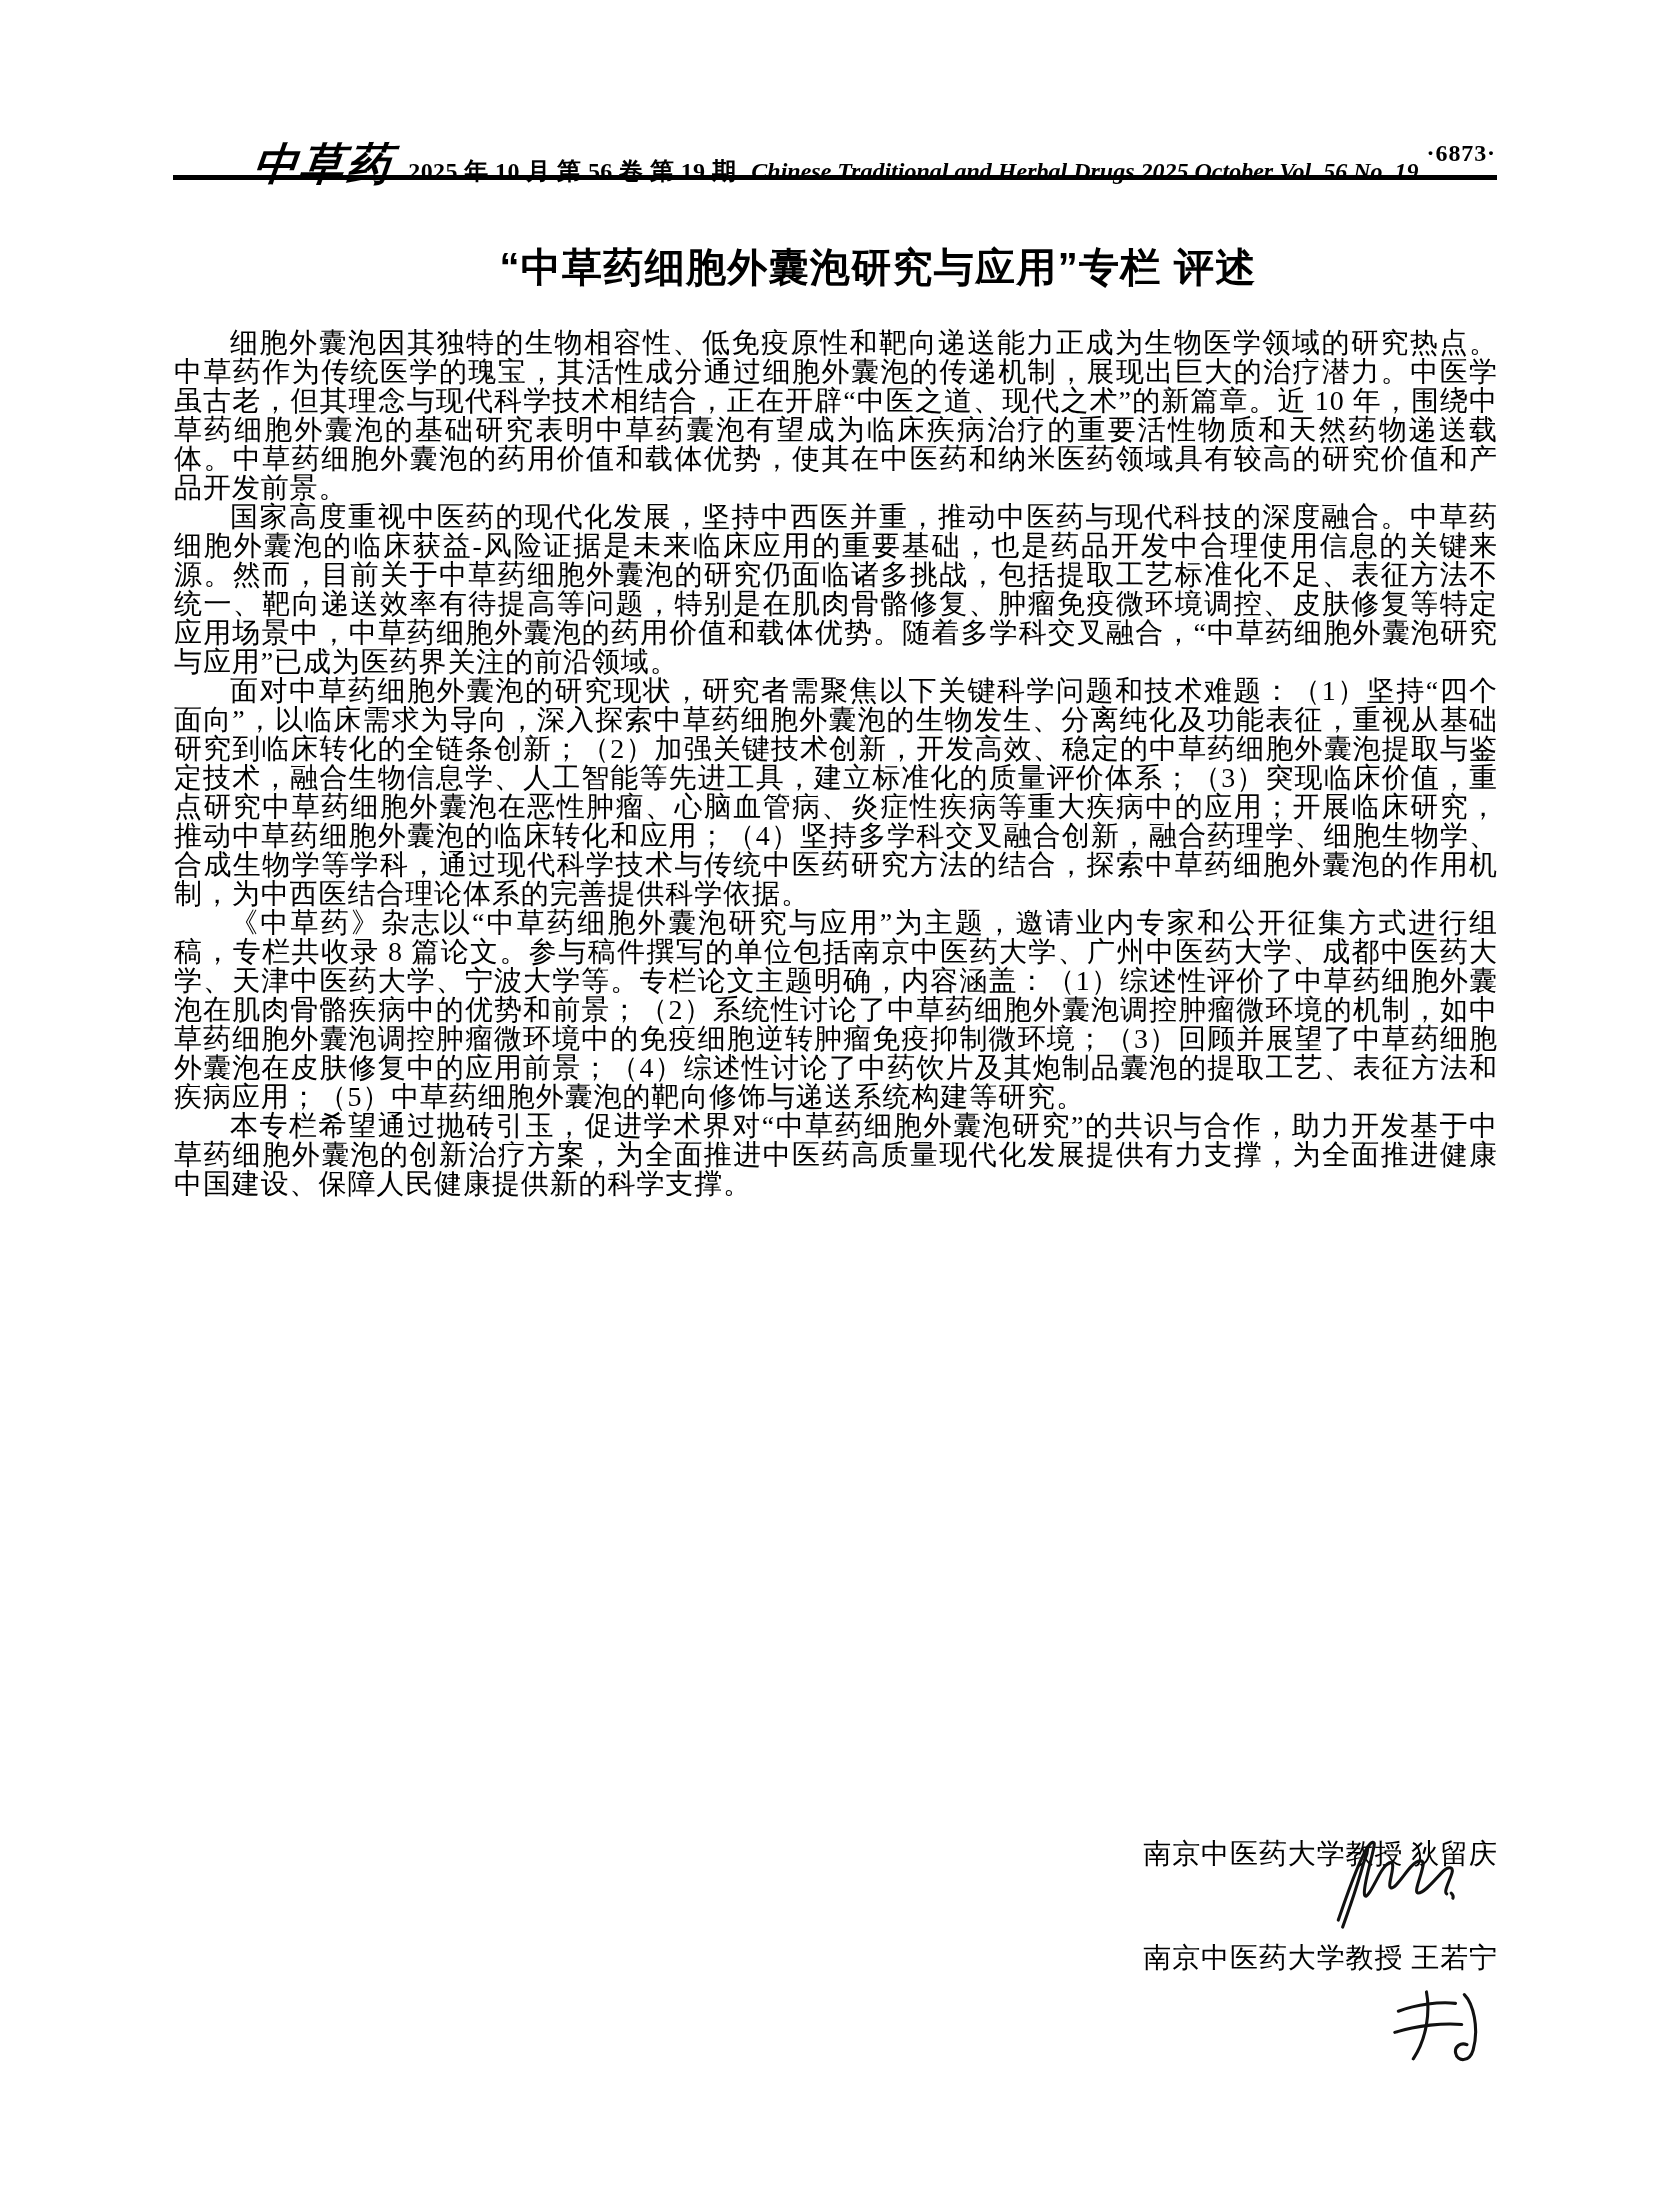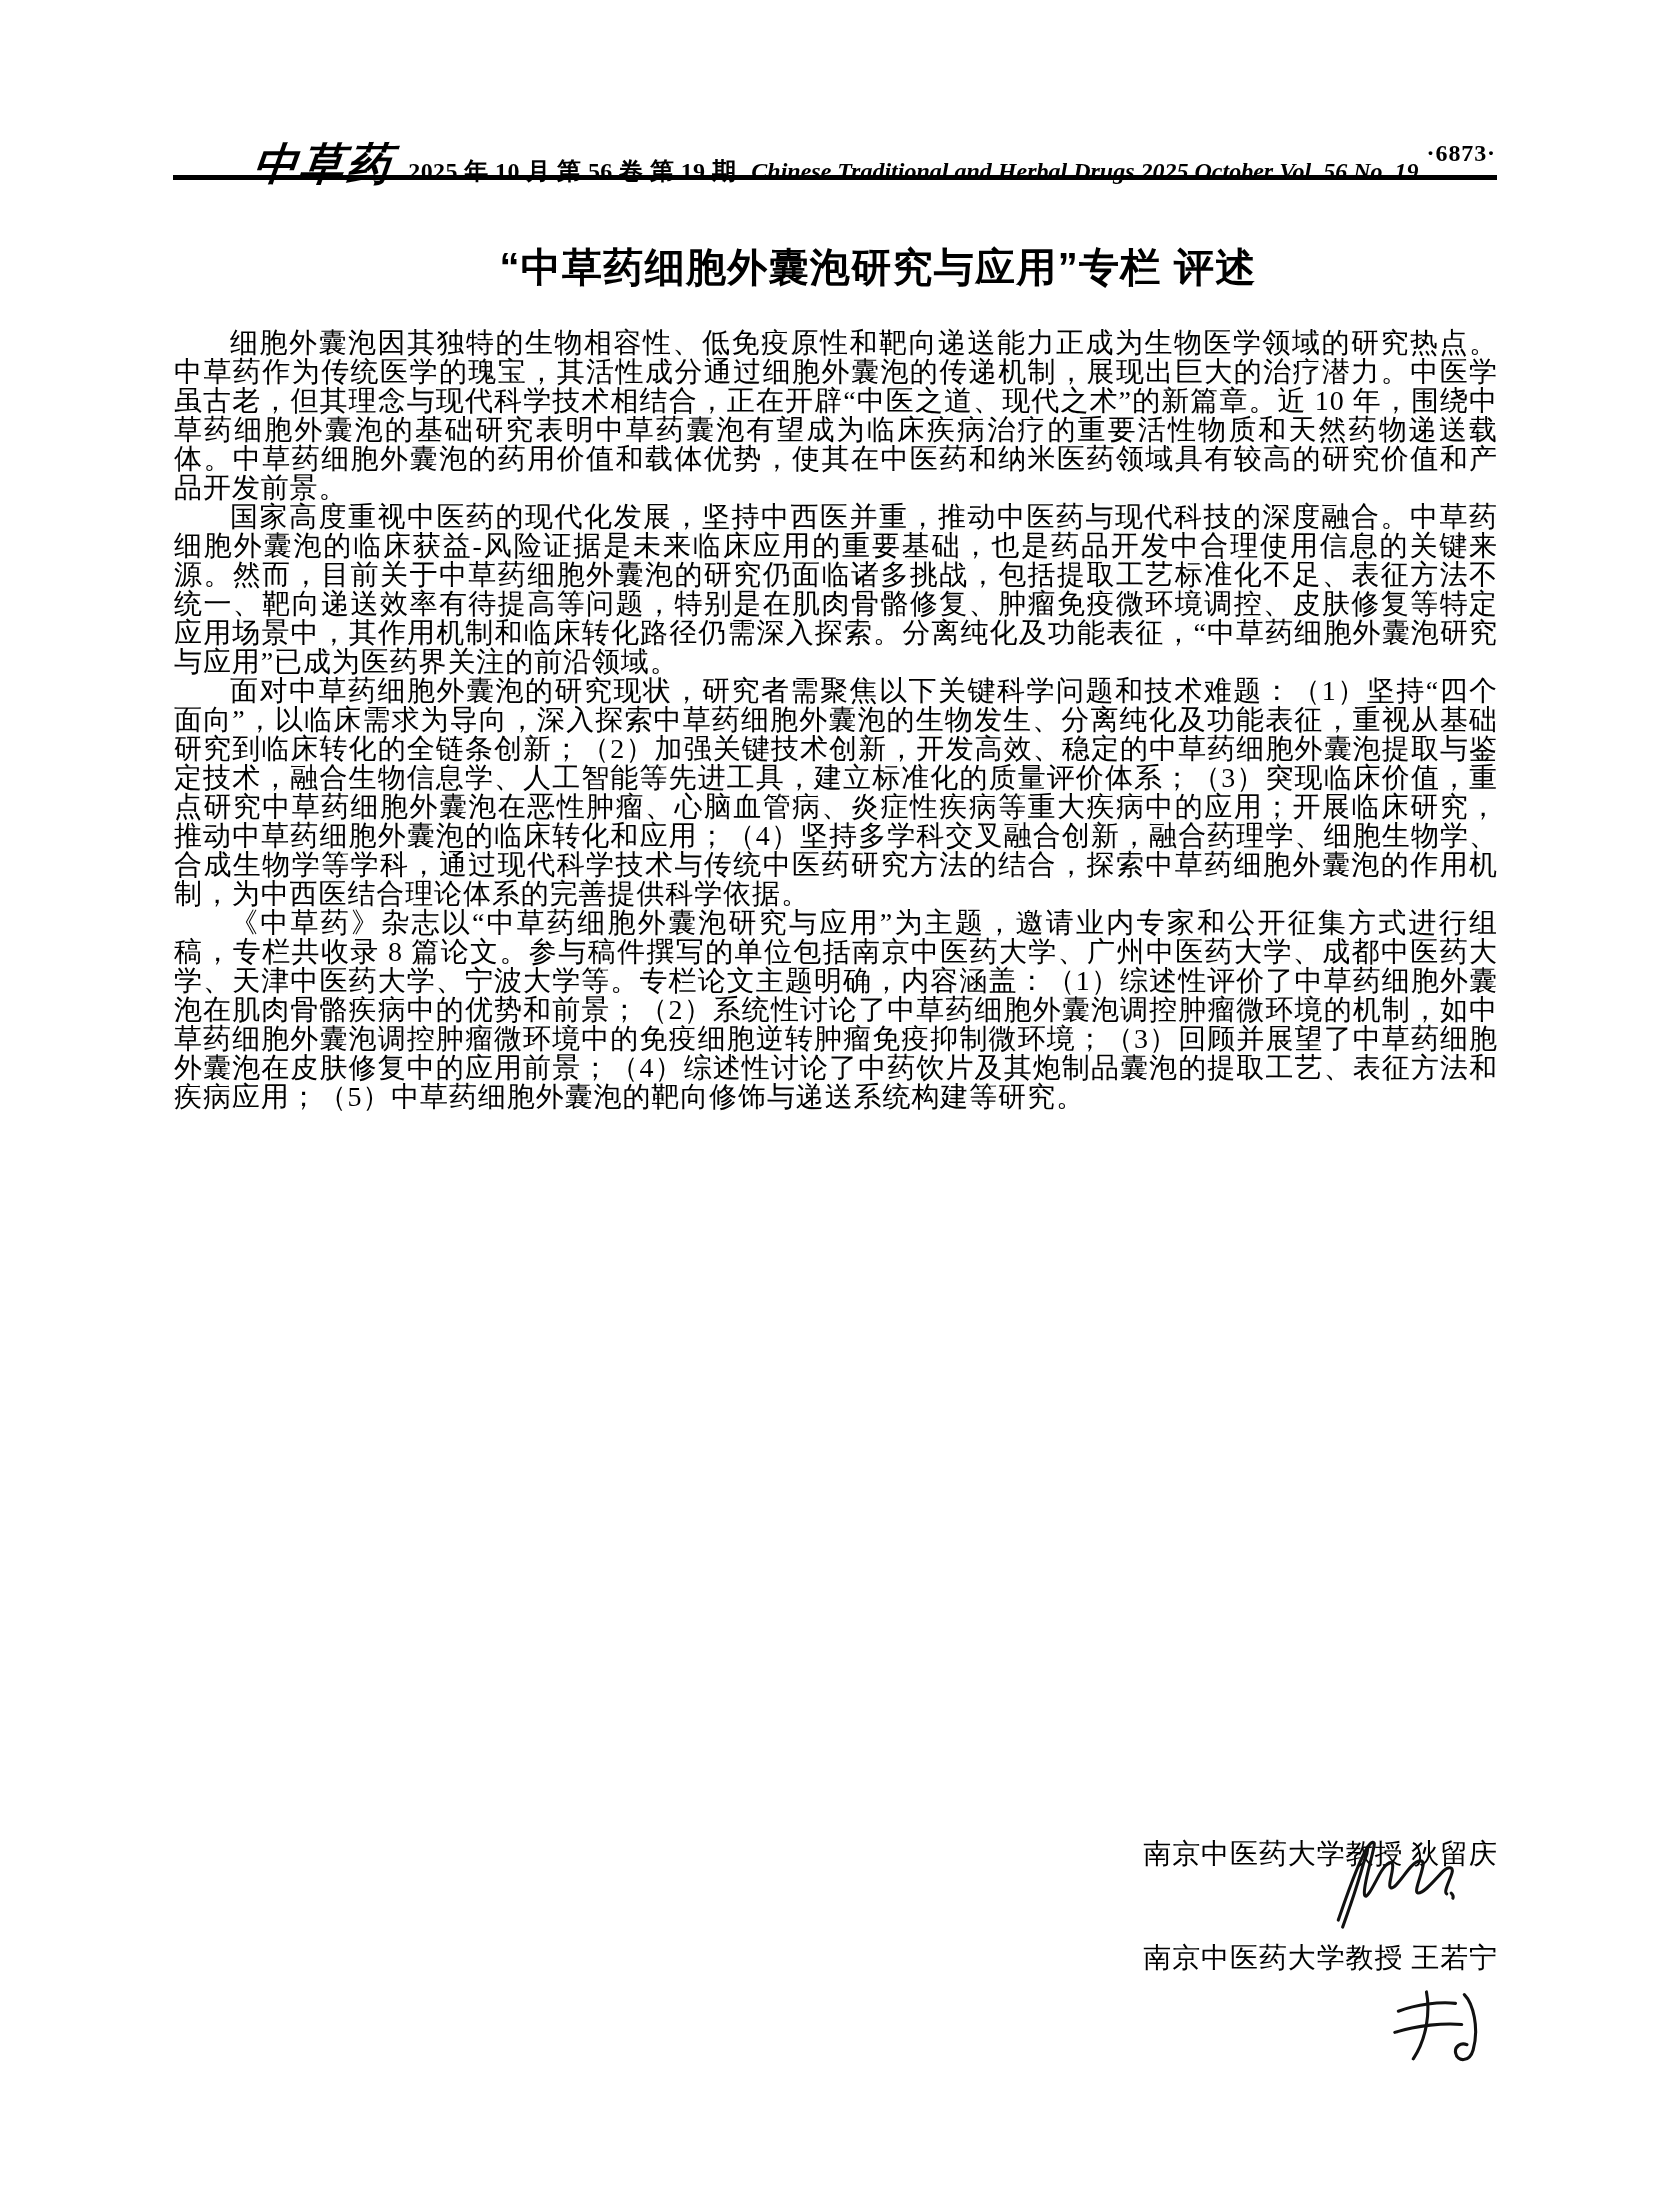--- a/index.html
+++ b/index.html
@@ -70,23 +70,24 @@
     <span class="issue-info-cn">2025 年 10 月  第 56 卷  第 19 期</span>
     <span class="journal-name-en">Chinese Traditional and Herbal Drugs 2025 October Vol. 56 No. 19</span>
   </div>
   <div class="page-number">·6873·</div>
   <div class="header-rule"></div>
 
   <div class="article-title">“中草药细胞外囊泡研究与应用”专栏  评述</div>
 
   <div class="article-body">
     <p>细胞外囊泡因其独特的生物相容性、低免疫原性和靶向递送能力正成为生物医学领域的研究热点。中草药作为传统医学的瑰宝，其活性成分通过细胞外囊泡的传递机制，展现出巨大的治疗潜力。中医学虽古老，但其理念与现代科学技术相结合，正在开辟“中医之道、现代之术”的新篇章。近 10 年，围绕中草药细胞外囊泡的基础研究表明中草药囊泡有望成为临床疾病治疗的重要活性物质和天然药物递送载体。中草药细胞外囊泡的药用价值和载体优势，使其在中医药和纳米医药领域具有较高的研究价值和产品开发前景。</p>
-    <p>国家高度重视中医药的现代化发展，坚持中西医并重，推动中医药与现代科技的深度融合。中草药细胞外囊泡的临床获益-风险证据是未来临床应用的重要基础，也是药品开发中合理使用信息的关键来源。然而，目前关于中草药细胞外囊泡的研究仍面临诸多挑战，包括提取工艺标准化不足、表征方法不统一、靶向递送效率有待提高等问题，特别是在肌肉骨骼修复、肿瘤免疫微环境调控、皮肤修复等特定应用场景中，其作用机制和临床转化路径仍需深入探索。分离纯化及功能表征，“中草药细胞外囊泡研究与应用”已成为医药界关注的前沿领域。</p>
+    <p>国家高度重视中医药的现代化发展，坚持中西医并重，推动中医药与现代科技的深度融合。中草药细胞外囊泡的临床获益-风险证据是未来临床应用的重要基础，也是药品开发中合理使用信息的关键来源。然而，目前关于中草药细胞外囊泡的研究仍面临诸多挑战，包括提取工艺标准化不足、表征方法不统一、靶向递送效率有待提高等问题，特别是在肌肉骨骼修复、肿瘤免疫微环境调控、皮肤修复等特定应用场景中，中草药细胞外囊泡的药用价值和载体优势。随着多学科交叉融合，“中草药细胞外囊泡研究与应用”已成为医药界关注的前沿领域。</p>
     <p>面对中草药细胞外囊泡的研究现状，研究者需聚焦以下关键科学问题和技术难题：（1）坚持“四个面向”，以临床需求为导向，深入探索中草药细胞外囊泡的生物发生、分离纯化及功能表征，重视从基础研究到临床转化的全链条创新；（2）加强关键技术创新，开发高效、稳定的中草药细胞外囊泡提取与鉴定技术，融合生物信息学、人工智能等先进工具，建立标准化的质量评价体系；（3）突现临床价值，重点研究中草药细胞外囊泡在恶性肿瘤、心脑血管病、炎症性疾病等重大疾病中的应用；开展临床研究，推动中草药细胞外囊泡的临床转化和应用；（4）坚持多学科交叉融合创新，融合药理学、细胞生物学、合成生物学等学科，通过现代科学技术与传统中医药研究方法的结合，探索中草药细胞外囊泡的作用机制，为中西医结合理论体系的完善提供科学依据。</p>
     <p>《中草药》杂志以“中草药细胞外囊泡研究与应用”为主题，邀请业内专家和公开征集方式进行组稿，专栏共收录 8 篇论文。参与稿件撰写的单位包括南京中医药大学、广州中医药大学、成都中医药大学、天津中医药大学、宁波大学等。专栏论文主题明确，内容涵盖：（1）综述性评价了中草药细胞外囊泡在肌肉骨骼疾病中的优势和前景；（2）系统性讨论了中草药细胞外囊泡调控肿瘤微环境的机制，如中草药细胞外囊泡调控肿瘤微环境中的免疫细胞逆转肿瘤免疫抑制微环境；（3）回顾并展望了中草药细胞外囊泡在皮肤修复中的应用前景；（4）综述性讨论了中药饮片及其炮制品囊泡的提取工艺、表征方法和疾病应用；（5）中草药细胞外囊泡的靶向修饰与递送系统构建等研究。</p>
+    <p>本专栏希望通过抛砖引玉，促进学术界对“中草药细胞外囊泡研究”的共识与合作，助力开发基于中草药细胞外囊泡的创新治疗方案，为全面推进中医药高质量现代化发展提供有力支撑，为全面推进健康中国建设、保障人民健康提供新的科学支撑。</p>
   </div>
 
   <div class="attribution attribution-1">南京中医药大学教授  狄留庆</div>
 
   <div class="sig sig-1">
     <svg viewBox="0 0 320 220" width="140" height="97">
       <path d="M28,196 C44,150 74,60 96,28 C104,16 112,14 110,26 C104,60 84,120 88,138 C92,152 108,118 122,92 C134,70 148,58 152,68 C156,80 140,118 148,122 C158,126 180,88 196,72 C210,58 224,56 222,70 C218,96 200,132 210,134 C224,136 252,100 268,84 C280,72 292,74 288,88 C282,108 268,132 276,136"></path>
       <path d="M96,28 C80,92 54,168 38,212"></path>
       <path d="M286,134 C290,138 292,142 290,146"></path>
     </svg>

